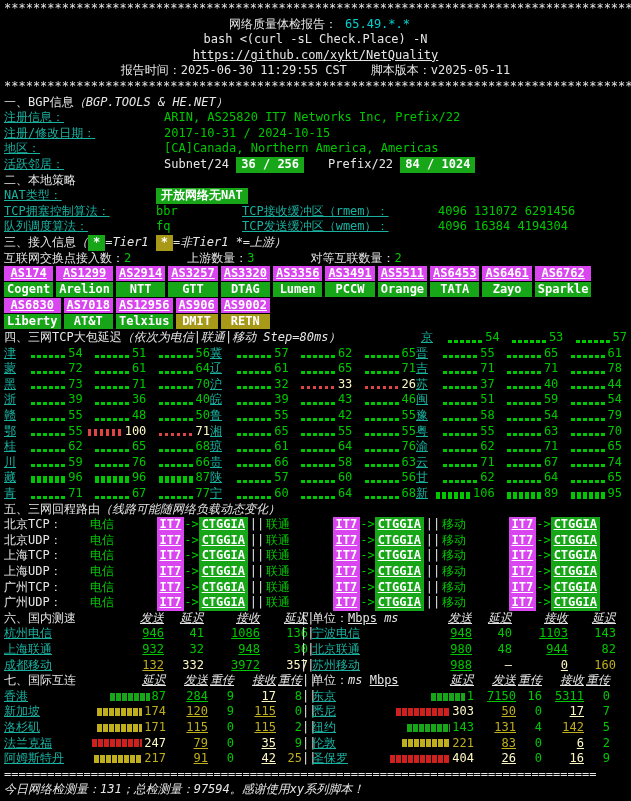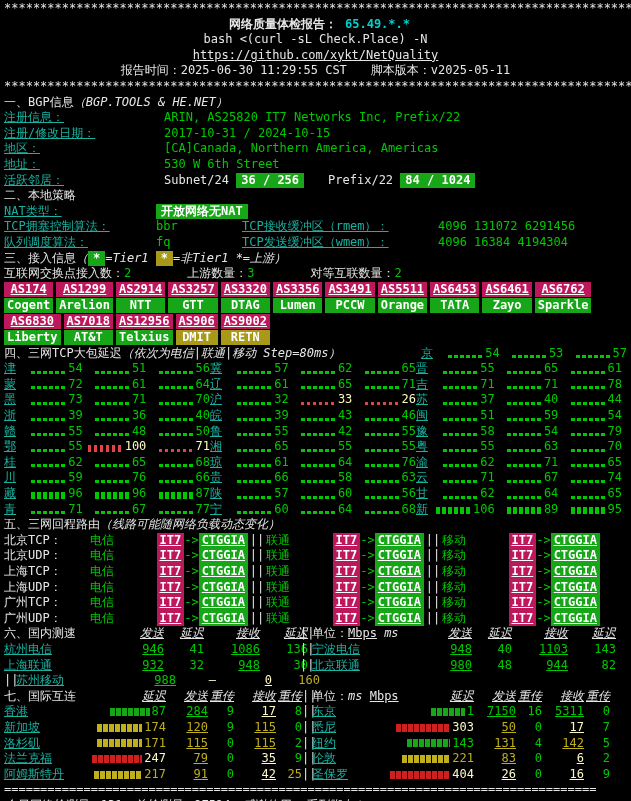--- a/index.html
+++ b/index.html
@@ -3,31 +3,31 @@
 <meta charset="utf-8">
 <style>
   html,body{margin:0;padding:0;background:#000;}
   body{width:631px;height:801px;overflow:hidden;
        font-family:"DejaVu Sans Mono","Liberation Mono",monospace;
        font-size:12px;color:#e6e6e6;}
   .term{padding:1px 0 0 0;}
   .line{height:15.6px;line-height:15.6px;white-space:nowrap;overflow:hidden;padding:0 4px;}
   .flex{display:flex;align-items:center;}
   .center{text-align:center;}
-  .b{font-weight:bold;padding-left:8px;}
+  .b{font-weight:normal;padding-left:8px;}
   .i{font-style:italic;}
   .un{text-decoration:underline;}
   .cg{color:#00c800;} .cr{color:#fef9c3;} .cy{color:#bfae1e;}
   .ct{color:#19b1a0;text-decoration:underline;} .cc{color:#00d2d2;} .cw{color:#e6e6e6;}
   .stars{color:#e6e6e6;letter-spacing:0;}
   a.repo{color:#e6e6e6;text-decoration:underline;cursor:pointer;}
   .lbl{display:inline-block;width:160px;}
   .badge{display:inline-block;padding:0 5px;color:#fff;font-weight:bold;}
   .bg-green{background:#17a617;}
-  .bg-blue{background:#be185d;}
+  .bg-blue{background:#d946ef;}
   .bg-olive{background:#a89a18;}
   .sp24{display:inline-block;width:24px;}
   .pl1{display:inline-block;width:152px;} .pv1{display:inline-block;width:86px;}
   .pl2{display:inline-block;width:196px;} .gap56{display:inline-block;width:56px;}
   
   .as-line{display:flex;gap:3px;padding:0 4px;height:32px;align-items:flex-start;}
   .as-col{display:flex;flex-direction:column;gap:1px;}
   .as-badge{display:block;text-align:center;padding:0 3px;height:15px;line-height:15px;
             color:#fff;font-weight:bold;}
   .as-num{text-decoration:underline;}
@@ -81,21 +81,20 @@
 
   <div class="line center"><span class="cw">报告时间：</span><span class="cw">2025-06-30 11:29:55 CST</span><span class="sp24"></span><span class="cw">脚本版本：</span><span class="cw">v2025-05-11</span></div>
 
   <div class="line stars">****************************************************************************************</div>
 
   <div class="line"><span class="cw">一、BGP信息</span><span class="cw i">（BGP.TOOLS &amp; HE.NET）</span></div>
 
   <div class="line"><span class="lbl ct">注册信息：</span><span class="cg">ARIN, AS25820 IT7 Networks Inc, Prefix/22</span></div>
   <div class="line"><span class="lbl ct">注册/修改日期：</span><span class="cg">2017-10-31 / 2024-10-15</span></div>
   <div class="line"><span class="lbl ct">地区：</span><span class="cg">[CA]Canada, Northern America, Americas</span></div>
-  <div class="line"><span class="lbl ct">地址：</span><span class="cg">530 W 6th Street</span></div>
 
   <div class="line"><span class="lbl ct">活跃邻居：</span><span class="cw">Subnet/24</span>&nbsp;<span class="badge bg-green">36 / 256</span><span class="sp24"></span><span class="cw">Prefix/22</span>&nbsp;<span class="badge bg-green">84 / 1024</span></div>
 
   <div class="line"><span class="cw">二、本地策略</span></div>
 
   <div class="line"><span class="pl1 ct">NAT类型：</span><span class="badge bg-green">开放网络无NAT</span></div>
 
   <div class="line"><span class="pl1 ct">TCP拥塞控制算法：</span><span class="pv1 cg">bbr</span><span class="pl2 ct">TCP接收缓冲区（rmem）：</span><span class="cg">4096 131072 6291456</span></div>
   <div class="line"><span class="pl1 ct">队列调度算法：</span><span class="pv1 cg">fq</span><span class="pl2 ct">TCP发送缓冲区（wmem）：</span><span class="cg">4096 16384 4194304</span></div>
 
@@ -825,20 +824,27 @@
         <span class="ssep cw">||</span>
         <span class="shalf">
           <span class="sname ct">北京联通</span>
           <span class="scell w56 cg un">980</span>
           <span class="scell w40 cg">48</span>
           <span class="scell w56 cg un">944</span>
           <span class="scell  cg">82</span>
         </span>
       </div>
       <div class="line flex">
+        <span class="shalf">
+          <span class="sname ct">成都移动</span>
+          <span class="scell w56 cy un">132</span>
+          <span class="scell w40 cr">332</span>
+          <span class="scell w56 cg un">3972</span>
+          <span class="scell  cr">357</span>
+        </span>
         <span class="ssep cw">||</span>
         <span class="shalf">
           <span class="sname ct">苏州移动</span>
           <span class="scell w56 cg un">988</span>
           <span class="scell w40 cr">–</span>
           <span class="scell w56 cr un">0</span>
           <span class="scell  cy">160</span>
         </span>
       </div>
     </div>

